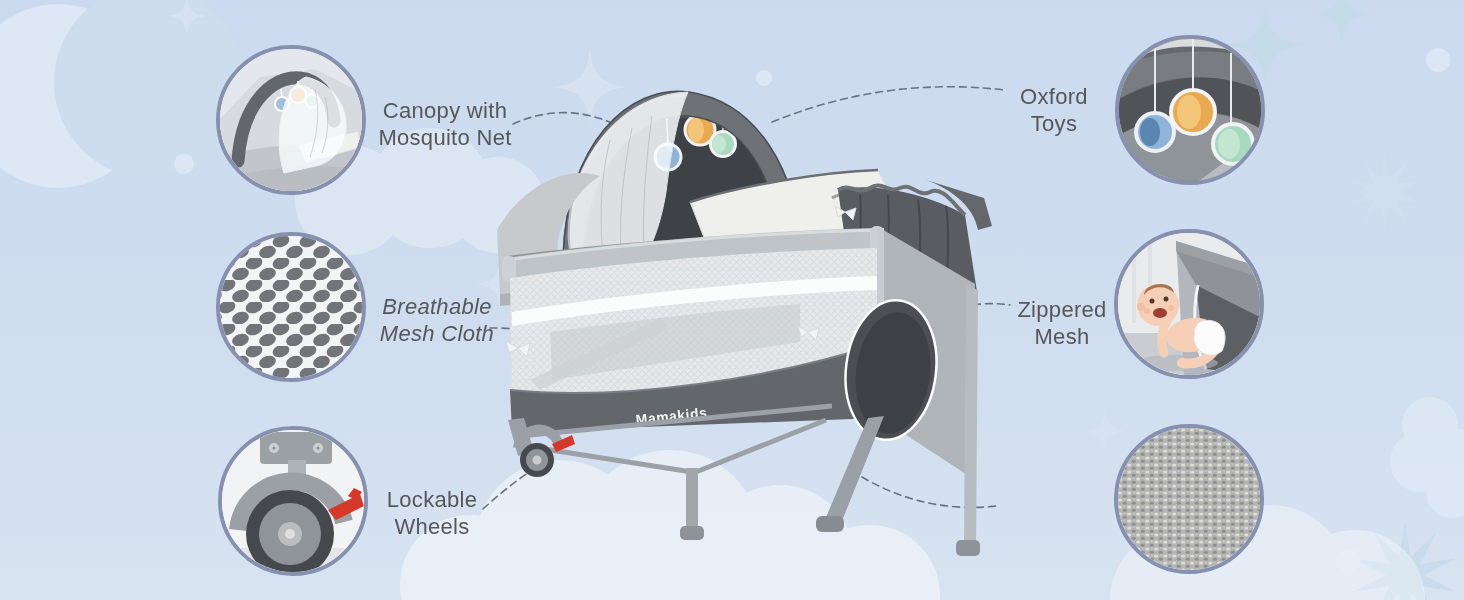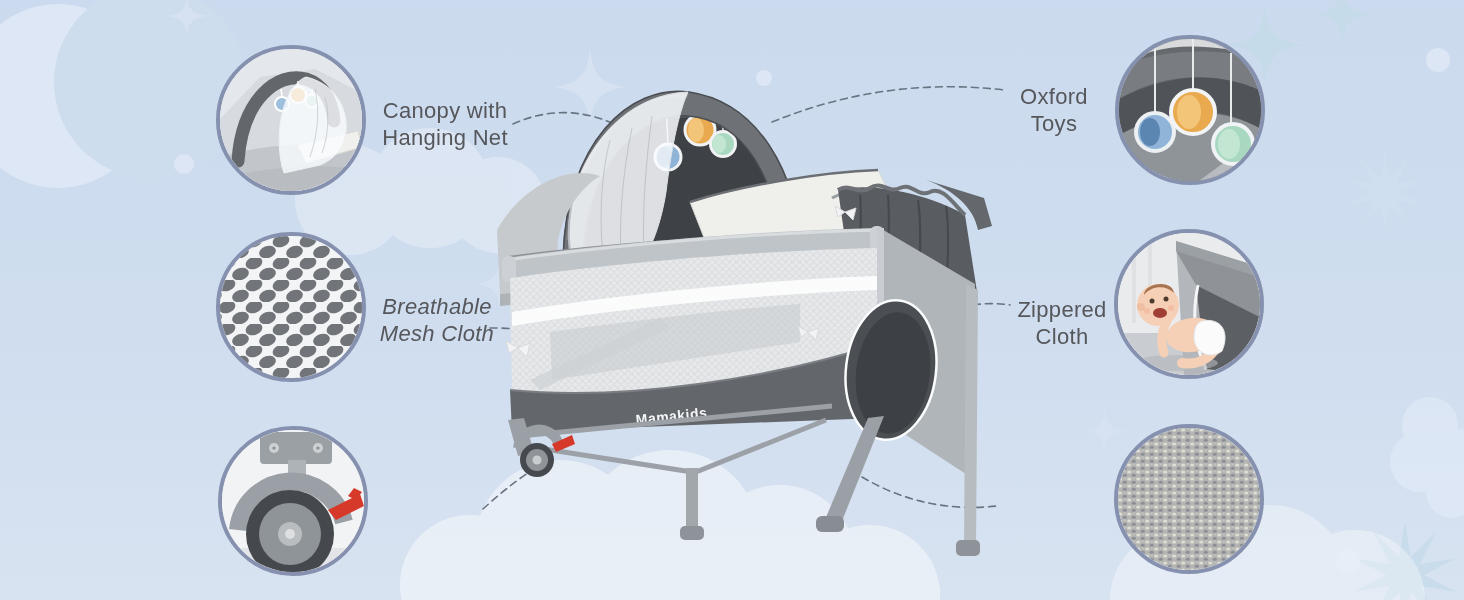--- a/index.html
+++ b/index.html
@@ -232,21 +232,21 @@
       <circle cx="78" cy="46" r="8" fill="#e9a94e" stroke="#fff" stroke-width="2"></circle>
       <circle cx="92" cy="52" r="6.5" fill="#a8d8c0" stroke="#fff" stroke-width="2"></circle>
       <path d="M86,28 C112,34 128,56 126,82 C124,100 114,110 100,116 L64,124 C56,100 58,64 70,44 C75,36 80,30 86,28 Z" fill="rgba(250,252,255,0.8)" stroke="#eef1f5"></path>
       <g fill="none" stroke="rgba(175,182,190,0.55)">
           <path d="M95,40 C100,60 98,85 90,108"></path>
           <path d="M105,48 C110,66 108,88 102,104"></path>
         </g>
     </svg>
   </div>
   <div class="feature-label l-canopy">Canopy with
-Hanging Net</div>
+Mosquito Net</div>
 
   <div class="thumb t-mesh">
     <svg viewBox="0 0 142 142" aria-hidden="true">
       <defs>
         <pattern id="pat-mesh-circle" width="27" height="22" patternUnits="userSpaceOnUse">
           <rect width="27" height="22" fill="#f3f4f5"></rect>
           <ellipse cx="7" cy="5" rx="8.5" ry="6" fill="#717478" transform="rotate(-18 7 5)"></ellipse>
           <ellipse cx="20.5" cy="16" rx="8.5" ry="6" fill="#717478" transform="rotate(-18 20.5 16)"></ellipse>
           <ellipse cx="-6.5" cy="16" rx="8.5" ry="6" fill="#717478" transform="rotate(-18 -6.5 16)"></ellipse>
           <ellipse cx="34" cy="5" rx="8.5" ry="6" fill="#717478" transform="rotate(-18 34 5)"></ellipse>
@@ -270,20 +270,22 @@
       <rect x="66" y="30" width="18" height="24" fill="#aeb3b8"></rect>
       <path d="M16,100 A54,54 0 0 1 122,92" stroke="#9ba0a6" stroke-width="18" fill="none"></path>
       <circle cx="68" cy="104" r="44" fill="#45484c"></circle>
       <circle cx="68" cy="104" r="31" fill="#8f9499"></circle>
       <circle cx="68" cy="104" r="12" fill="#b9bdc0"></circle>
       <circle cx="68" cy="104" r="5" fill="#dddfe1"></circle>
       <polygon points="106,80 138,64 142,76 114,90" fill="#d6382a"></polygon>
       <polygon points="126,66 132,58 140,62 134,70" fill="#d6382a"></polygon>
     </svg>
   </div>
+  <div class="feature-label l-wheel">Lockable
+Wheels</div>
 
   <div class="thumb t-toys">
     <svg viewBox="0 0 142 142" aria-hidden="true">
       <rect width="142" height="142" fill="#66696d"></rect>
       <path d="M0,28 C30,6 80,0 142,18 L142,0 L0,0 Z" fill="#d8dadc"></path>
       <path d="M0,28 C40,10 95,8 142,20 L142,52 C90,30 40,36 0,60 Z" fill="#797d81"></path>
       <path d="M0,60 C50,34 100,32 142,52 L142,90 C95,62 45,70 0,96 Z" fill="#505458"></path>
       <path d="M0,96 C50,70 100,66 142,90 L142,142 L0,142 Z" fill="#8f9499"></path>
       <path d="M80,142 L142,96 L142,142 Z" fill="#b8bcc0"></path>
       <g stroke="#e8eaec" stroke-width="2">
@@ -326,21 +328,21 @@
         <circle cx="23" cy="74" r="4" fill="#eebfa2"></circle>
         <circle cx="34" cy="68" r="2.5" fill="#4e3a2d"></circle>
           <circle cx="48" cy="66" r="2.5" fill="#4e3a2d"></circle>
         <ellipse cx="42" cy="80" rx="7" ry="5" fill="#a03f35"></ellipse>
         <circle cx="29" cy="78" r="3" fill="#f4b9a0" opacity="0.8"></circle>
           <circle cx="53" cy="75" r="3" fill="#f4b9a0" opacity="0.8"></circle>
       </g>
     </svg>
   </div>
   <div class="feature-label l-door">Zippered
-Cloth</div>
+Mesh</div>
 
   <div class="thumb t-oxford">
     <svg viewBox="0 0 142 142" aria-hidden="true">
       <defs>
         <pattern id="pat-oxford" width="9" height="7" patternUnits="userSpaceOnUse">
           <rect width="9" height="7" fill="#b4b5b2"></rect>
           <ellipse cx="2.2" cy="2" rx="2.1" ry="1.5" fill="#dfded5"></ellipse>
           <ellipse cx="6.8" cy="5.2" rx="2.1" ry="1.5" fill="#8b8e96"></ellipse>
           <ellipse cx="6.8" cy="1.2" rx="1.1" ry="0.8" fill="#c9c8c0"></ellipse>
         </pattern>

